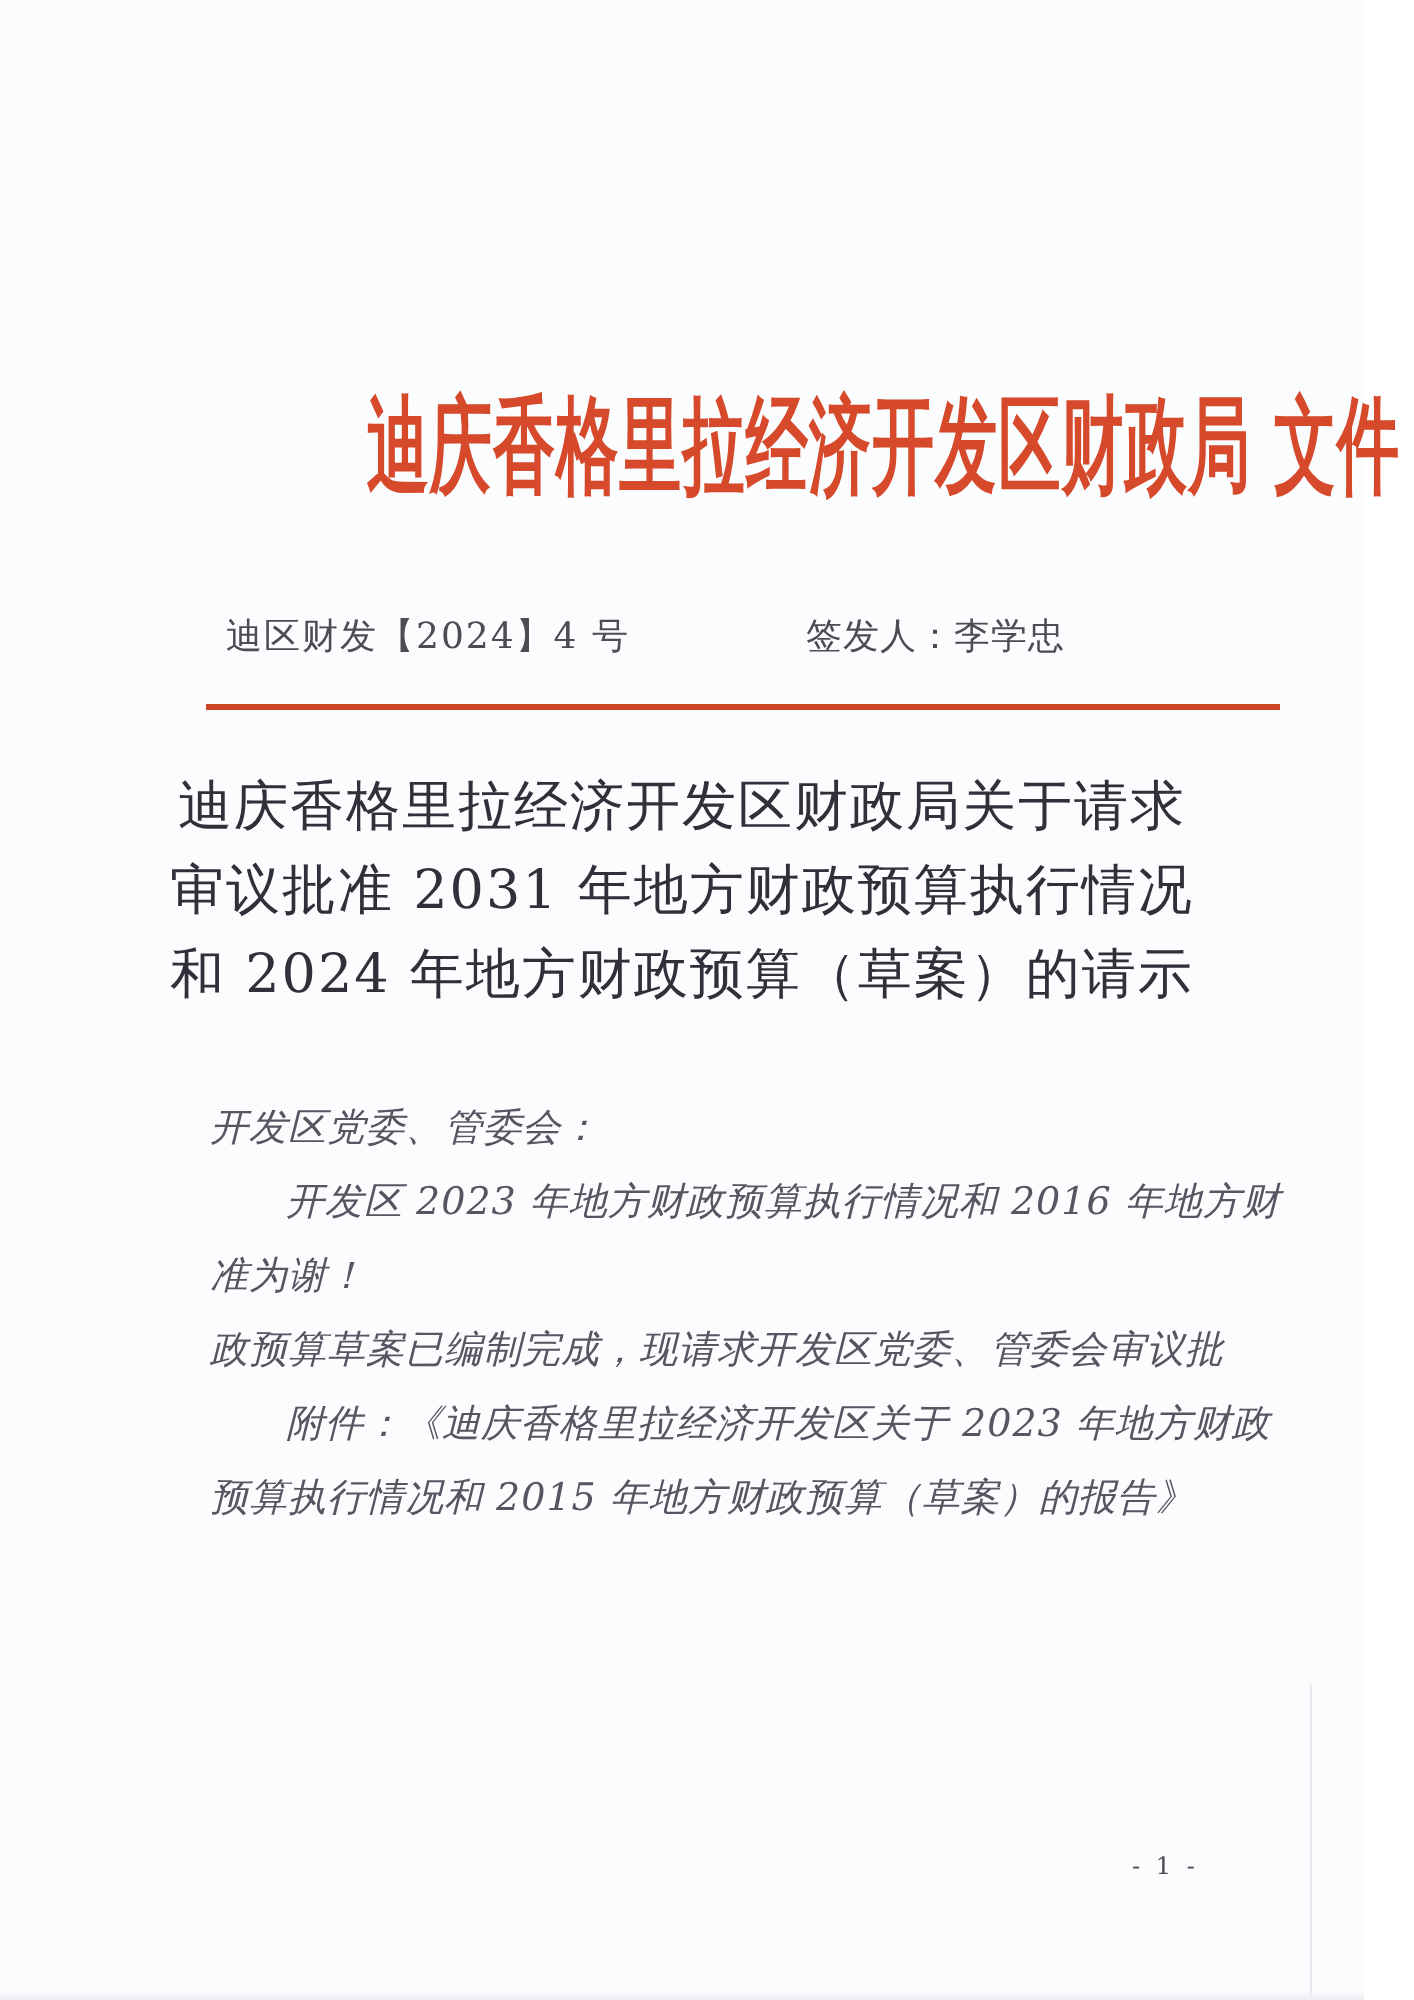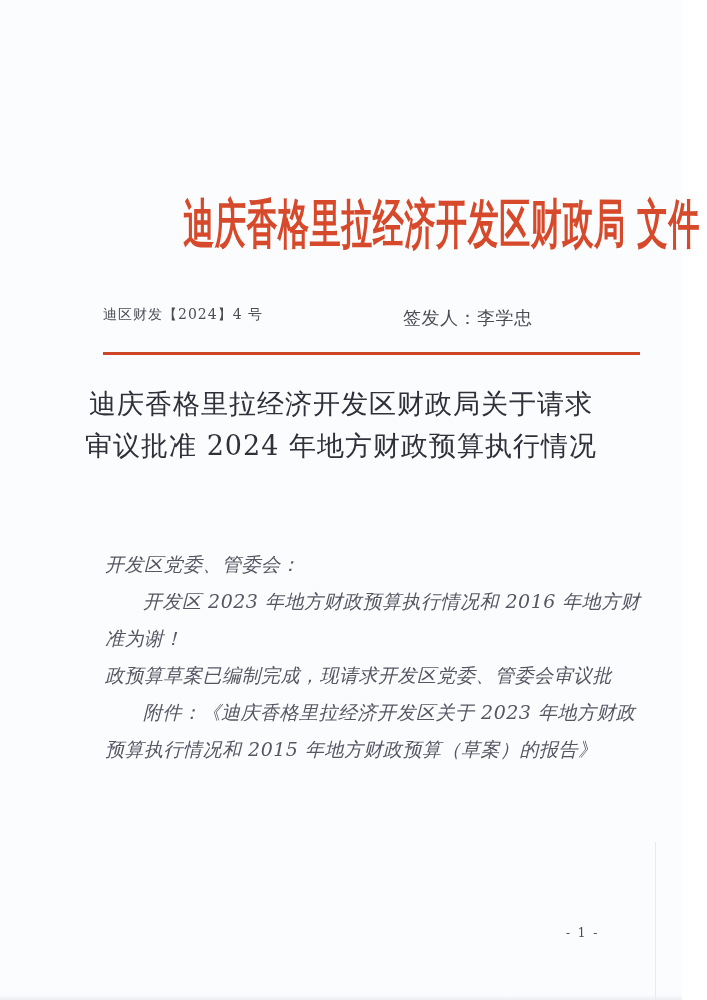--- a/index.html
+++ b/index.html
@@ -40,22 +40,22 @@
     font-weight: bold;
     color: var(--accent_red);
     transform: scaleX(0.585);
     transform-origin: 50% 50%;
     letter-spacing: 1px;
   }
 
   
   .doc-number {
     position: absolute;
-    top: 306px; left: 103px;
-    font-size: 14px;
+    top: 306px; left: 113px;
+    font-size: 18px;
     color: var(--muted_ink);
     letter-spacing: 1px;
     white-space: nowrap;
   }
   .signer {
     position: absolute;
     top: 306px; left: 403px;
     font-size: 18px;
     color: var(--muted_ink);
     letter-spacing: 0.5px;
@@ -136,21 +136,22 @@
   </div>
 
   <div class="doc-number">迪区财发【2024】4 号</div>
 
   <div class="signer">签发人：李学忠</div>
 
   <div class="red-rule"></div>
 
   <div class="doc-title">
     <div class="doc-title-line">迪庆香格里拉经济开发区财政局关于请求</div>
-    <div class="doc-title-line">审议批准 2024 年地方财政预算执行情况</div>
+    <div class="doc-title-line">审议批准 2031 年地方财政预算执行情况</div>
+    <div class="doc-title-line">和 2024 年地方财政预算（草案）的请示</div>
   </div>
 
   <div class="body-text">
     <div class="body-line">开发区党委、管委会：</div>
     <div class="body-line indent">开发区 2023 年地方财政预算执行情况和 2016 年地方财</div>
     <div class="body-line">准为谢！</div>
     <div class="body-line">政预算草案已编制完成，现请求开发区党委、管委会审议批</div>
     <div class="body-line indent">附件：《迪庆香格里拉经济开发区关于 2023 年地方财政</div>
     <div class="body-line">预算执行情况和 2015 年地方财政预算（草案）的报告》</div>
   </div>

